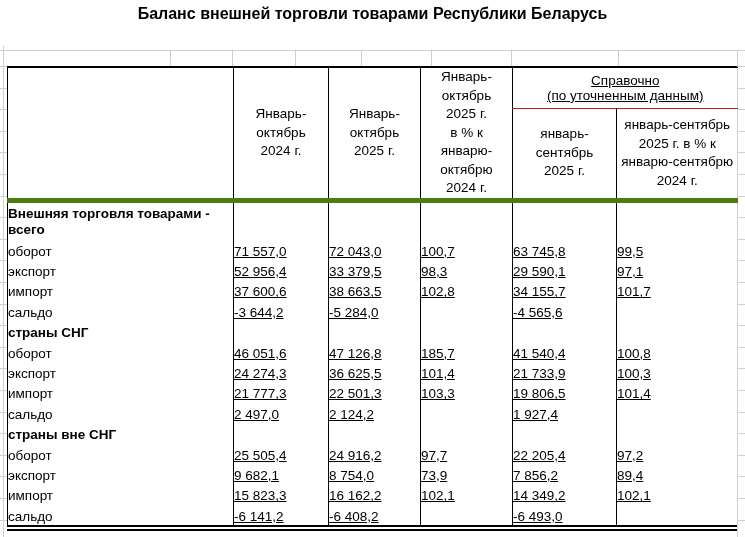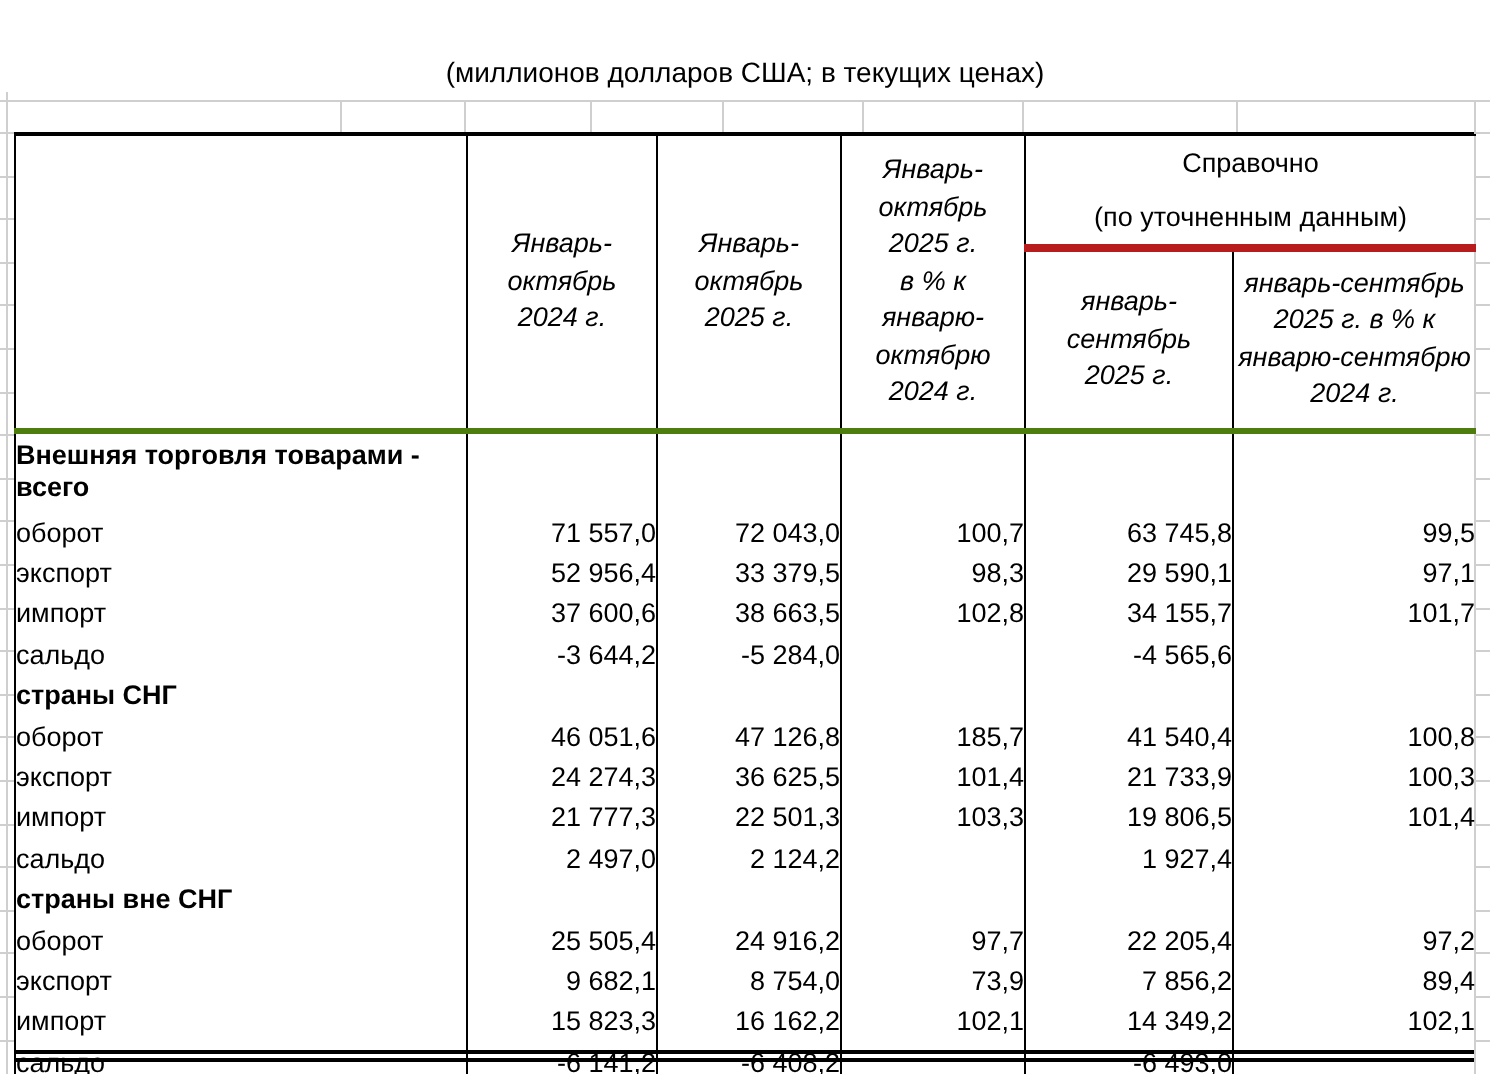--- a/index.html
+++ b/index.html
@@ -7,41 +7,41 @@
         font-family:"Liberation Sans","DejaVu Sans",sans-serif;color:#000;}
   .title{position:absolute;top:5px;left:0;width:745px;text-align:center;
          font-size:16px;font-weight:bold;}
   .subtitle{position:absolute;top:28px;left:0;width:745px;text-align:center;font-size:14px;}
   .gl{position:absolute;background:#cfcfcf;}
   table.t{position:absolute;left:7px;top:66px;width:730px;border-collapse:collapse;
           table-layout:fixed;font-size:13.5px;}
   table.t td{border-left:1px solid #000;padding:0;vertical-align:middle;overflow:hidden;}
   .tr1 td{border-top:2px solid #000;}
   .hc{white-space:pre-line;text-align:center;vertical-align:top;line-height:18.5px;padding-top:2px;}
-  td.refhead{border-bottom:4px solid #b91c1c;line-height:27px;}
-  .hbot{border-bottom:3px solid #4d7c0f;font-style:italic;}
+  td.refhead{border-bottom:1px solid #b91c1c;line-height:15px;text-decoration:underline;}
+  .hbot{border-bottom:5px solid #4d7c0f;}
   .tr1{height:41px;}
   .tr2{height:91px;}
   tr.r{height:20.4px;}
   tr.tall{height:41px;margin-top:40px;}
   .lbl-main{font-weight:bold;padding-left:3px;white-space:pre-line;line-height:16px;}
   .lbl-sub{font-weight:bold;padding-left:11px;}
   .lbl-item{padding-left:43px;}
-  .num{text-align:right;}
+  .num{text-align:left;text-decoration:underline;}
   .n2{padding-right:8px;} .n3{padding-right:10px;} .n4{padding-right:12px;}
   .n5{padding-right:13px;} .n6{padding-right:24px;}
   .dblA{position:absolute;left:7px;width:730px;top:525px;height:1.5px;background:#000;}
   .dblB{position:absolute;left:7px;width:730px;top:529px;height:2px;background:#000;}
 </style>
 </head>
 <body>
 
 <div class="page">
 
-  <div class="subtitle">(миллионов долларов США; в текущих ценах)</div>
+  <div class="title">Баланс внешней торговли товарами Республики Беларусь</div>
 
   <div class="gl" style="left:0;top:50px;width:745px;height:1px"></div>
   <div class="gl" style="left:3px;top:46px;width:1px;height:491px"></div>
   <div class="gl" style="left:737px;top:50px;width:1px;height:487px"></div>
   <div class="gl" style="left:170px;top:50px;width:1px;height:16px"></div>
   <div class="gl" style="left:232px;top:50px;width:1px;height:16px"></div>
   <div class="gl" style="left:295px;top:50px;width:1px;height:16px"></div>
   <div class="gl" style="left:361px;top:50px;width:1px;height:16px"></div>
   <div class="gl" style="left:431px;top:50px;width:1px;height:16px"></div>
   <div class="gl" style="left:511px;top:50px;width:1px;height:16px"></div>

